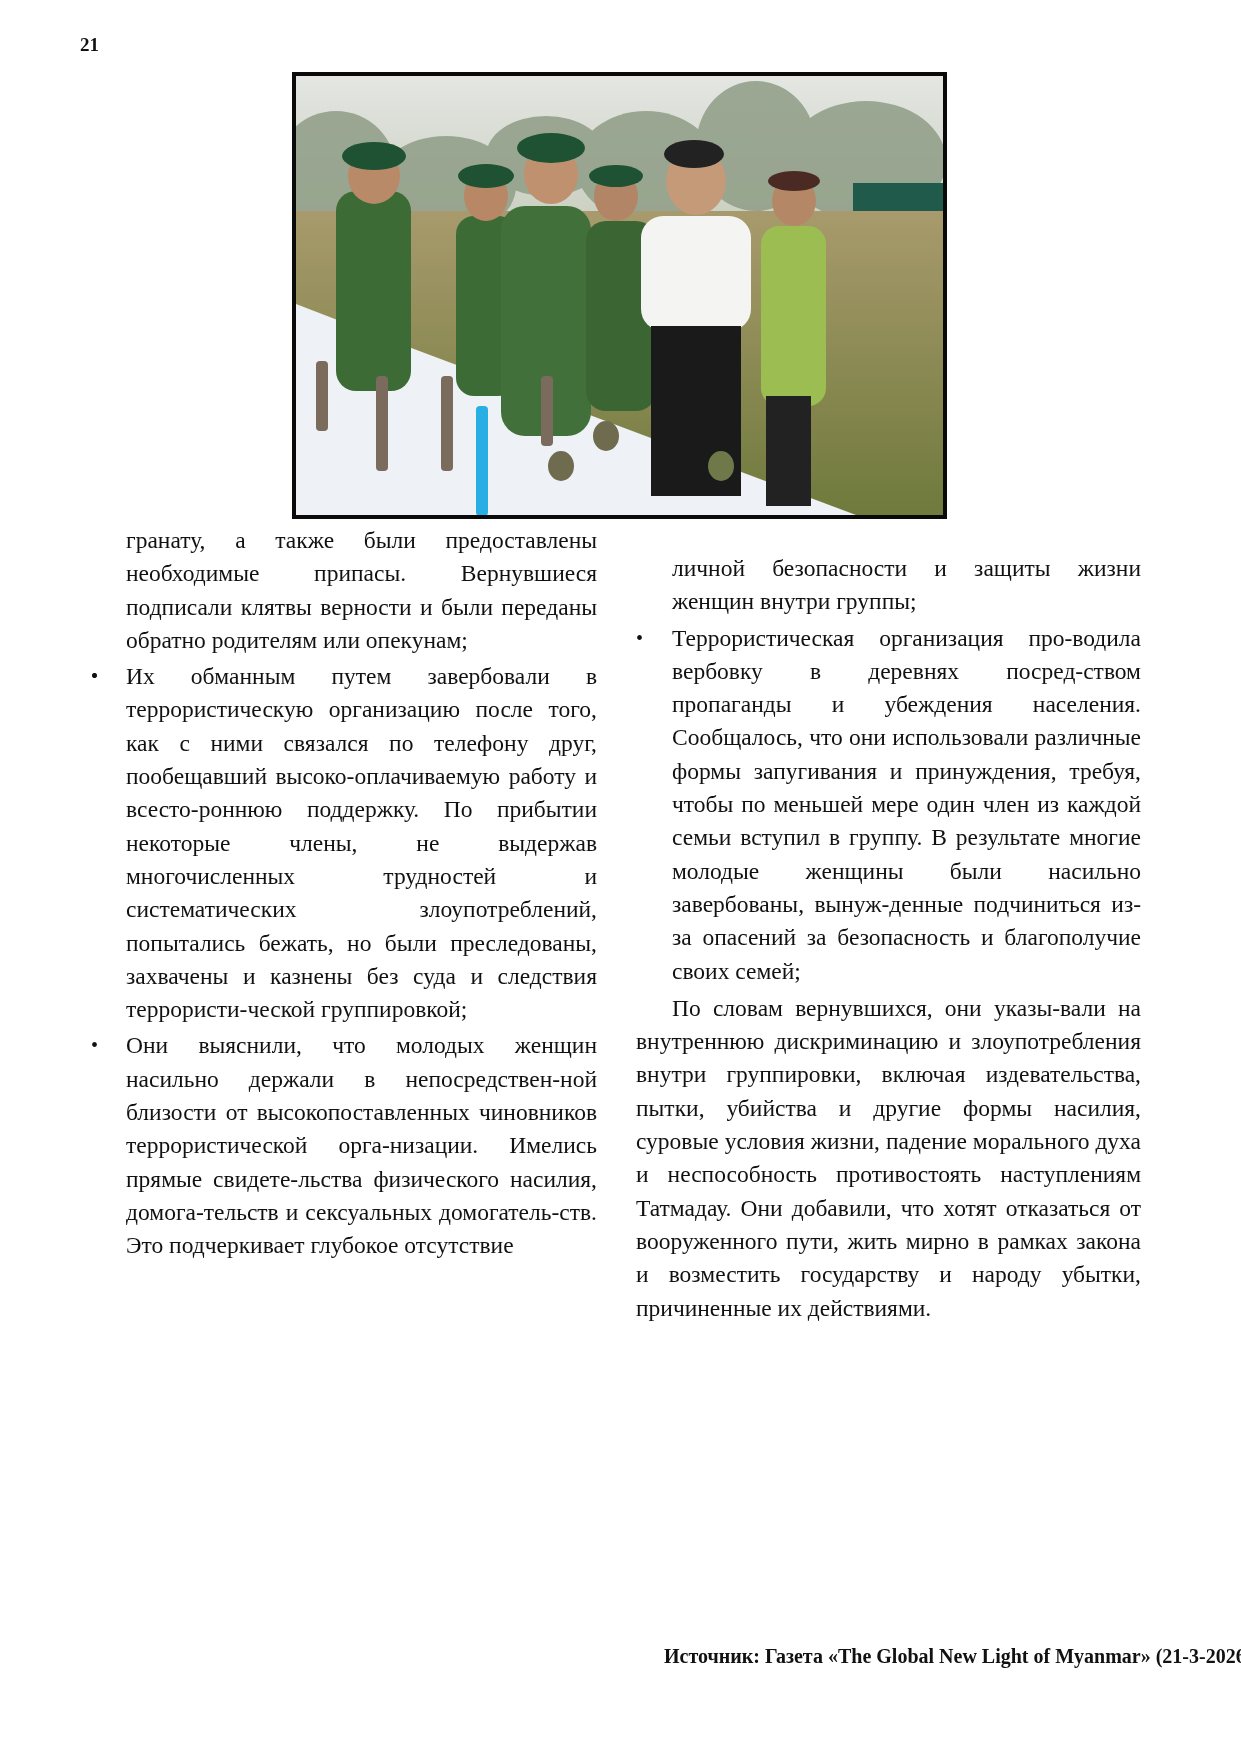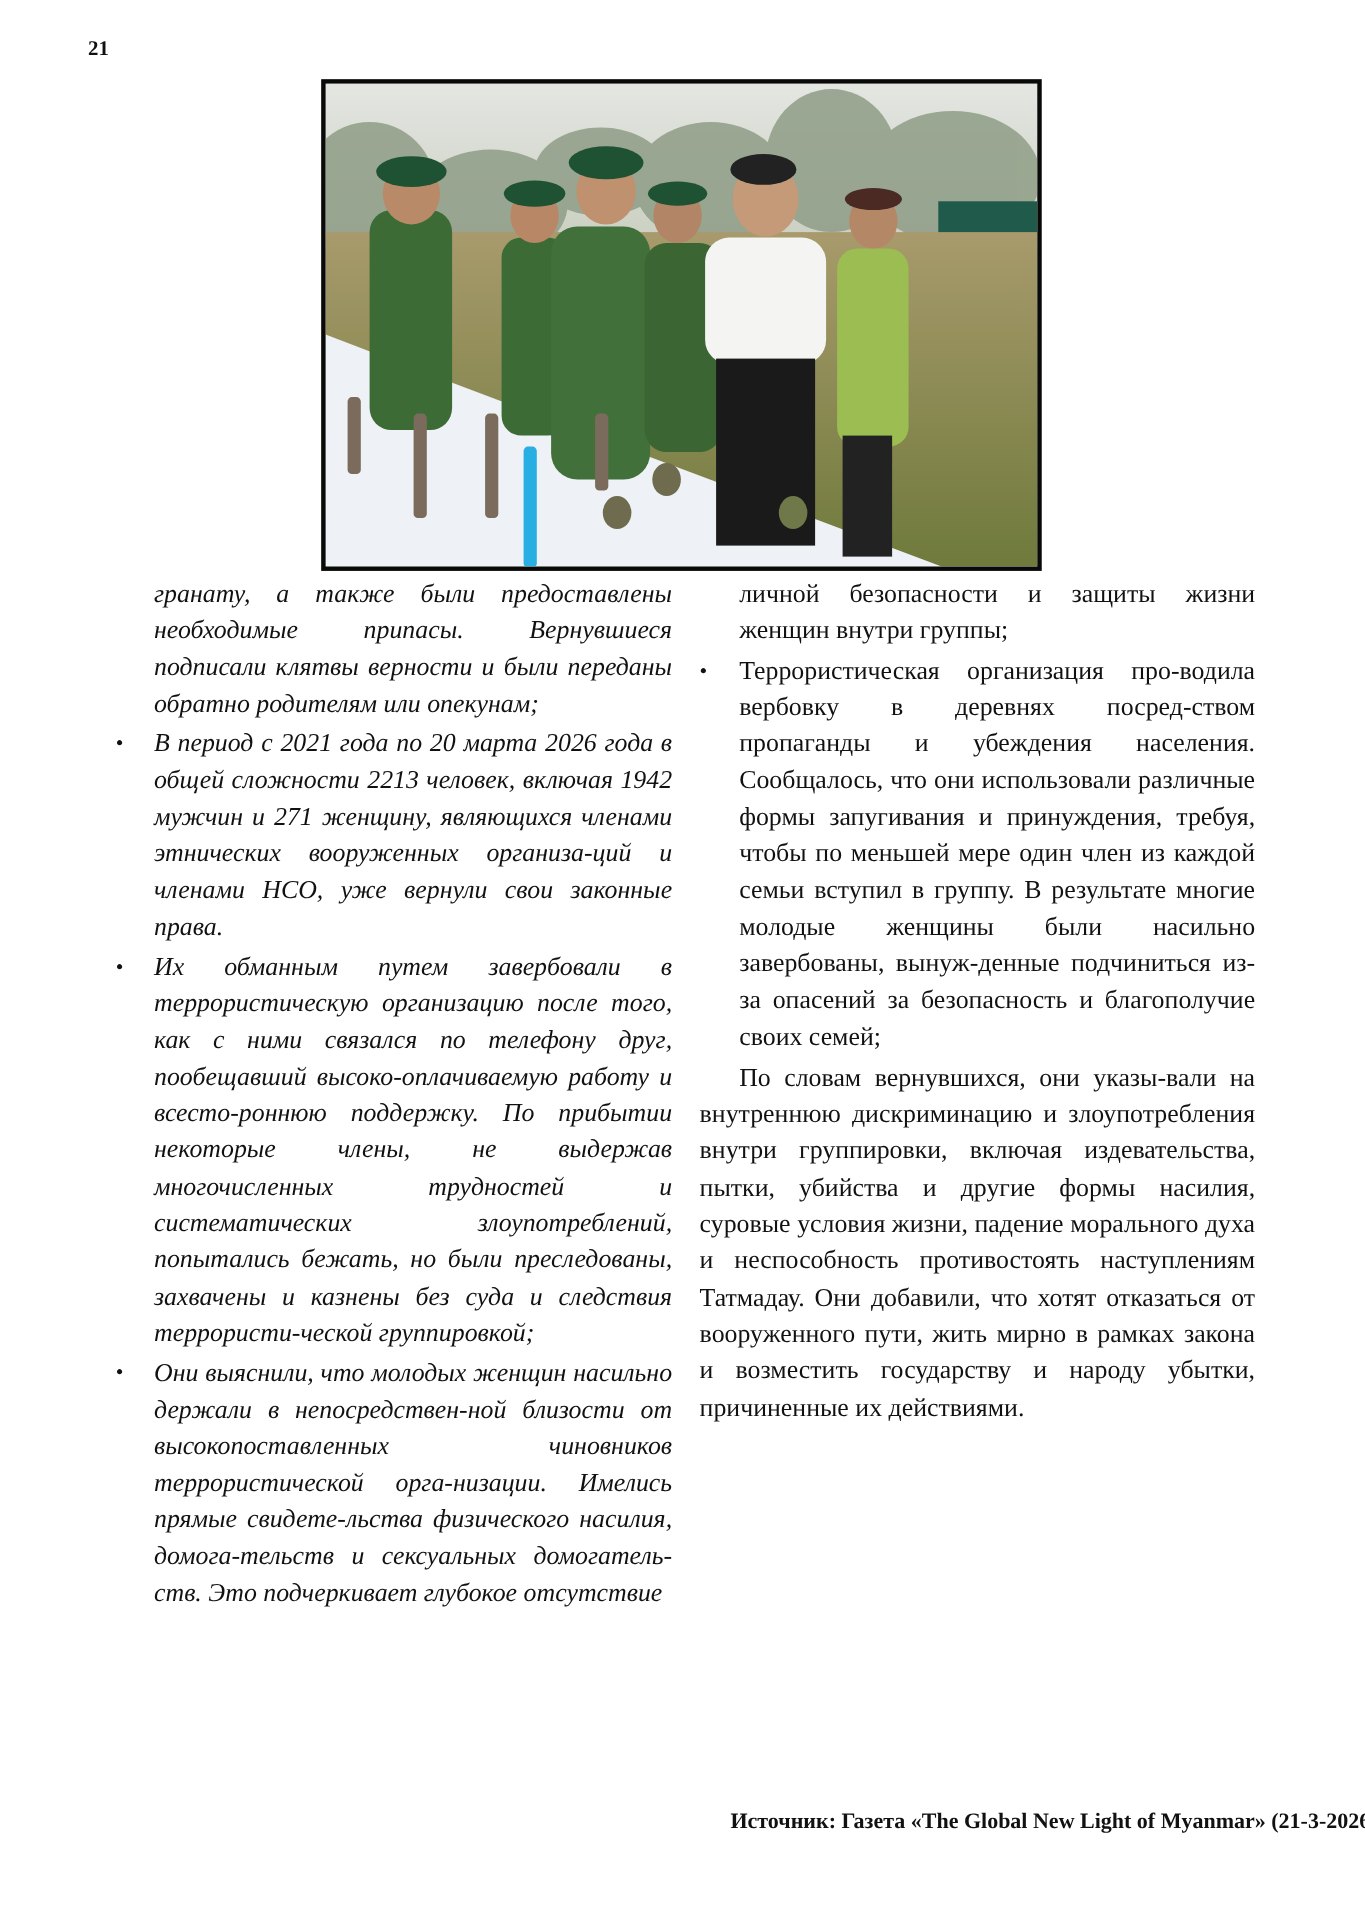--- a/index.html
+++ b/index.html
@@ -5,30 +5,30 @@
     html, body { margin: 0; padding: 0; background: #ffffff; }
     body { width: 1241px; height: 1755px; position: relative; overflow: hidden;
            font-family: "Liberation Serif", "DejaVu Serif", serif; color: #111; }
     .page-num { position: absolute; left: 80px; top: 34px; font-size: 19px; font-weight: bold; }
 
     .photo { position: absolute; left: 292px; top: 72px; width: 647px; height: 439px;
              border: 4px solid #0a0a0a; overflow: hidden; background: #cfd3c8; }
     .photo svg { display: block; width: 100%; height: 100%; }
 
     .col { position: absolute; top: 524px; font-size: 23.5px; line-height: 33.3px; text-align: justify; }
-    .col-left { left: 94px; width: 517px; font-style: italic; }
+    .col-left { left: 80px; width: 517px; }
     .col-right { left: 636px; width: 505px; }
     .para { margin: 0; position: relative; }
     .para.indent-block { padding-left: 46px; }
     .para.first-line { text-indent: 36px; }
     .bullet-item { position: relative; padding-left: 46px; margin-top: 3px; }
     .bullet-item .bullet { position: absolute; left: 11px; top: 0; font-size: 20px; }
     .col-right .bullet-item { padding-left: 36px; }
     .col-right .bullet-item .bullet { left: 0; }
-    .col-right .cont { padding-left: 36px; }
+    .col-right .cont { padding-left: 36px; margin-top: 28px; }
     .col-right .first-line { text-indent: 36px; margin-top: 4px; font-family: Liberation Serif, serif; }
 
     .source { position: absolute; left: 664px; top: 1645px; font-size: 20px; font-weight: bold; white-space: nowrap; }
   </style>
 </head>
 <body>
 
 <div class="page-num">21</div>
 
 <div class="photo">
@@ -87,21 +87,20 @@
       <ellipse cx="310" cy="360" rx="13" ry="15" fill="#6e6b4f"></ellipse>
       <ellipse cx="425" cy="390" rx="13" ry="15" fill="#6e7848"></ellipse>
     </g>
   </svg>
 </div>
 
 <div class="col col-left">
   <p class="para indent-block">гранату, а также были предоставлены необходимые припасы. Вернувшиеся подписали клятвы верности и были переданы обратно родителям или опекунам;</p>
   <div class="bullet-item">
     <span class="bullet">•</span>
-    <span>В период с 2021 года по 20 марта 2026 года в общей сложности 2213 человек, включая 1942 мужчин и 271 женщину, являющихся членами этнических вооруженных организа-ций и членами НСО, уже вернули свои законные права.</span>
   </div>
   <div class="bullet-item">
     <span class="bullet">•</span>
     <span>Их обманным путем завербовали в террористическую организацию после того, как с ними связался по телефону друг, пообещавший высоко-оплачиваемую работу и всесто-роннюю поддержку. По прибытии некоторые члены, не выдержав многочисленных трудностей и систематических злоупотреблений, попытались бежать, но были преследованы, захвачены и казнены без суда и следствия террористи-ческой группировкой;</span>
   </div>
   <div class="bullet-item">
     <span class="bullet">•</span>
     <span style="text-align-last: justify;">Они выяснили, что молодых женщин насильно держали в непосредствен-ной близости от высокопоставленных чиновников террористической орга-низации. Имелись прямые свидете-льства физического насилия, домога-тельств и сексуальных домогатель-ств. Это подчеркивает глубокое отсутствие</span>
   </div>
 </div>

